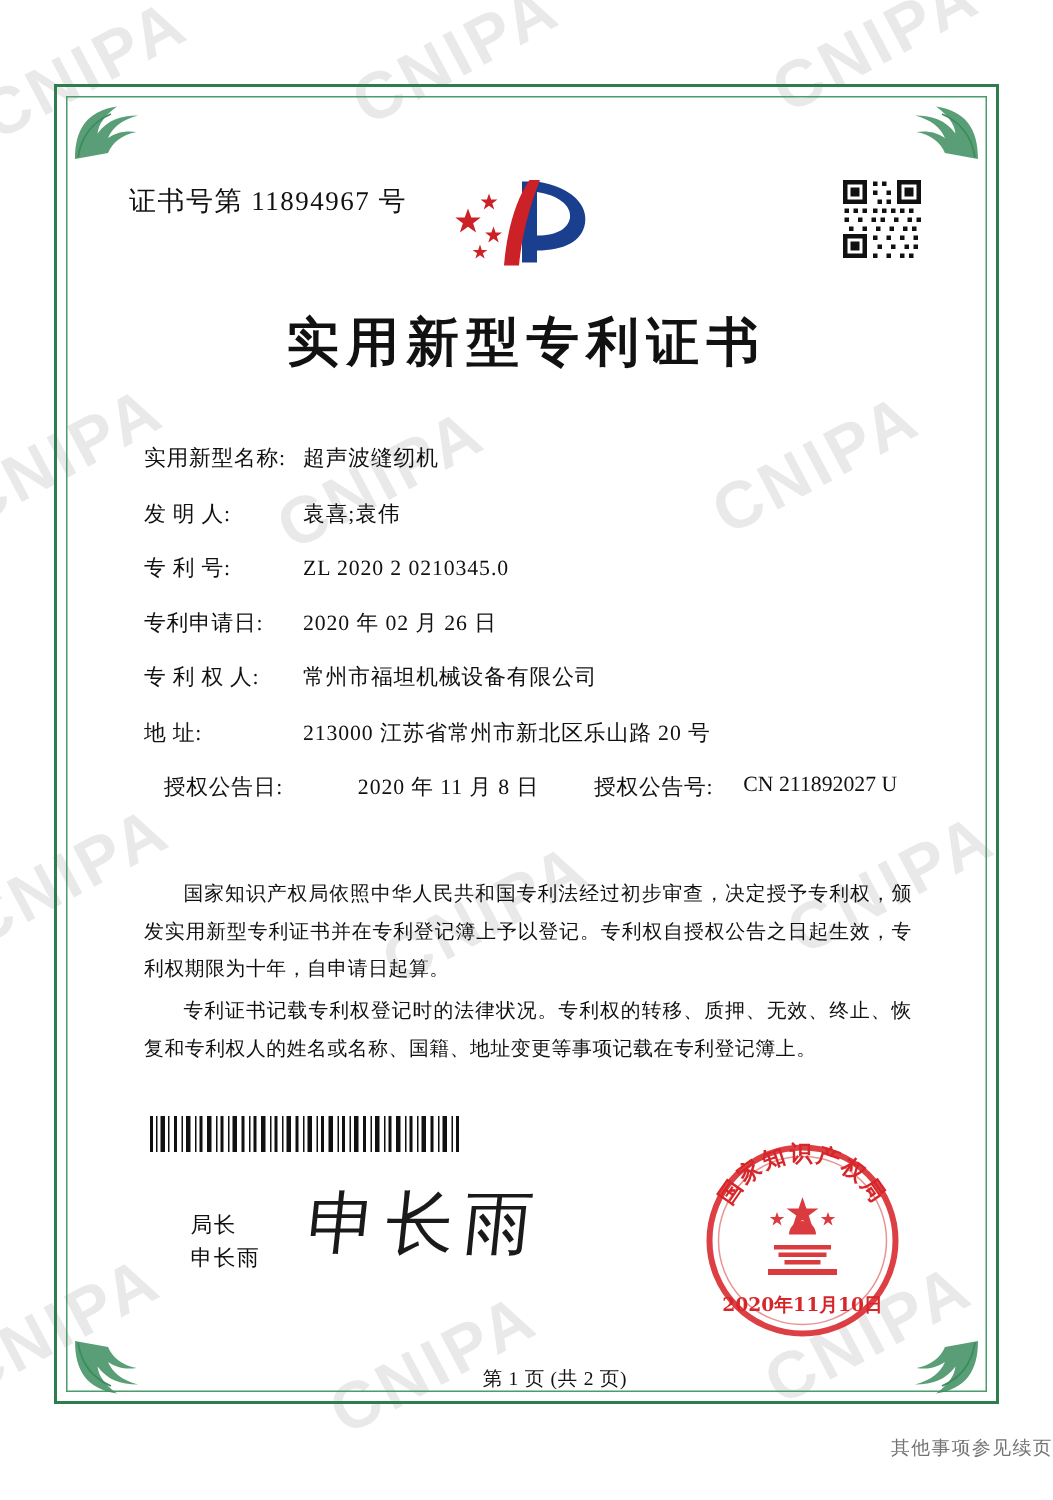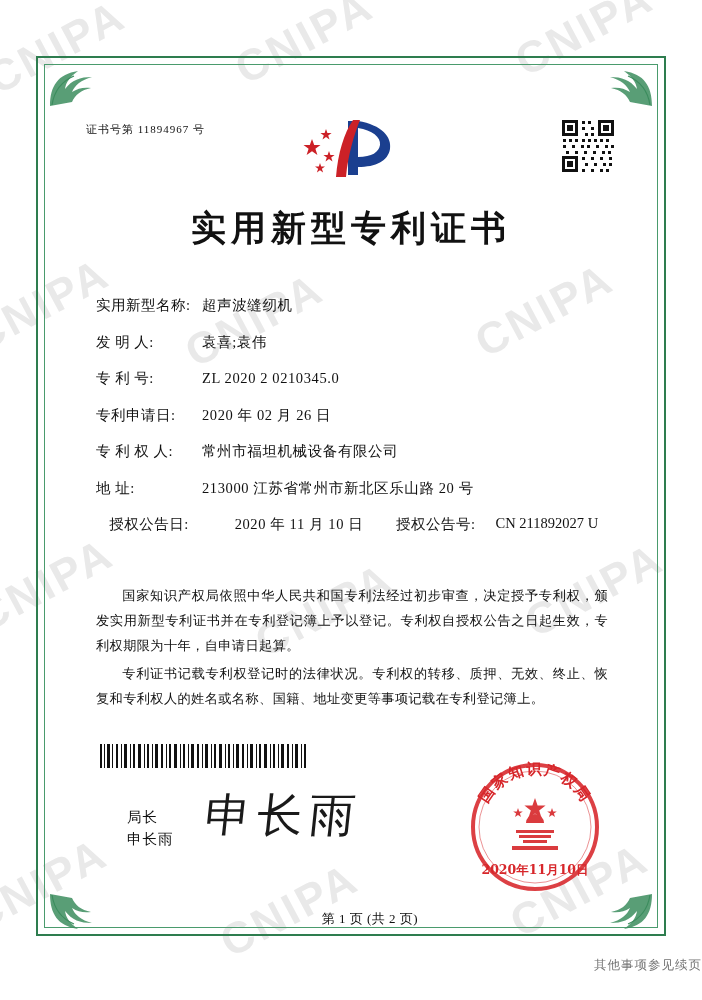--- a/index.html
+++ b/index.html
@@ -65,21 +65,21 @@
   .c-tl { left: 48px; top: 68px; }
   .c-tr { right: 48px; top: 68px; transform: scaleX(-1); }
   .c-bl { left: 48px; bottom: 68px; transform: scaleY(-1); }
   .c-br { right: 48px; bottom: 68px; transform: scale(-1,-1); }
 
   
   .cert-no {
     position: absolute;
     left: 86px;
     top: 122px;
-    font-size: 11px;
+    font-size: 18px;
     letter-spacing: 1px;
     color: #111;
   }
 
   .qr {
     position: absolute;
     right: 86px;
     top: 118px;
     width: 56px;
     height: 56px;
@@ -360,21 +360,21 @@
       <div class="label">专 利 权 人:</div>
       <div class="value">常州市福坦机械设备有限公司</div>
     </div>
     <div class="row">
       <div class="label">地 址:</div>
       <div class="value">213000 江苏省常州市新北区乐山路 20 号</div>
     </div>
     <div class="row pair">
       <div class="seg1">
         <div class="label">授权公告日:</div>
-        <div class="value">2020 年 11 月 10 日</div>
+        <div class="value">2020 年 11 月 8 日</div>
       </div>
       <div class="seg2">
         <div class="label2">授权公告号:</div>
         <div>CN 211892027 U</div>
       </div>
     </div>
   </div>
 
   <div class="para p1"><span class="indent"></span><span>国家知识产权局依照中华人民共和国专利法经过初步审查，决定授予专利权，颁发实用新型专利证书并在专利登记簿上予以登记。专利权自授权公告之日起生效，专利权期限为十年，自申请日起算。</span></div>
   <div class="para p2"><span class="indent"></span><span>专利证书记载专利权登记时的法律状况。专利权的转移、质押、无效、终止、恢复和专利权人的姓名或名称、国籍、地址变更等事项记载在专利登记簿上。</span></div>

